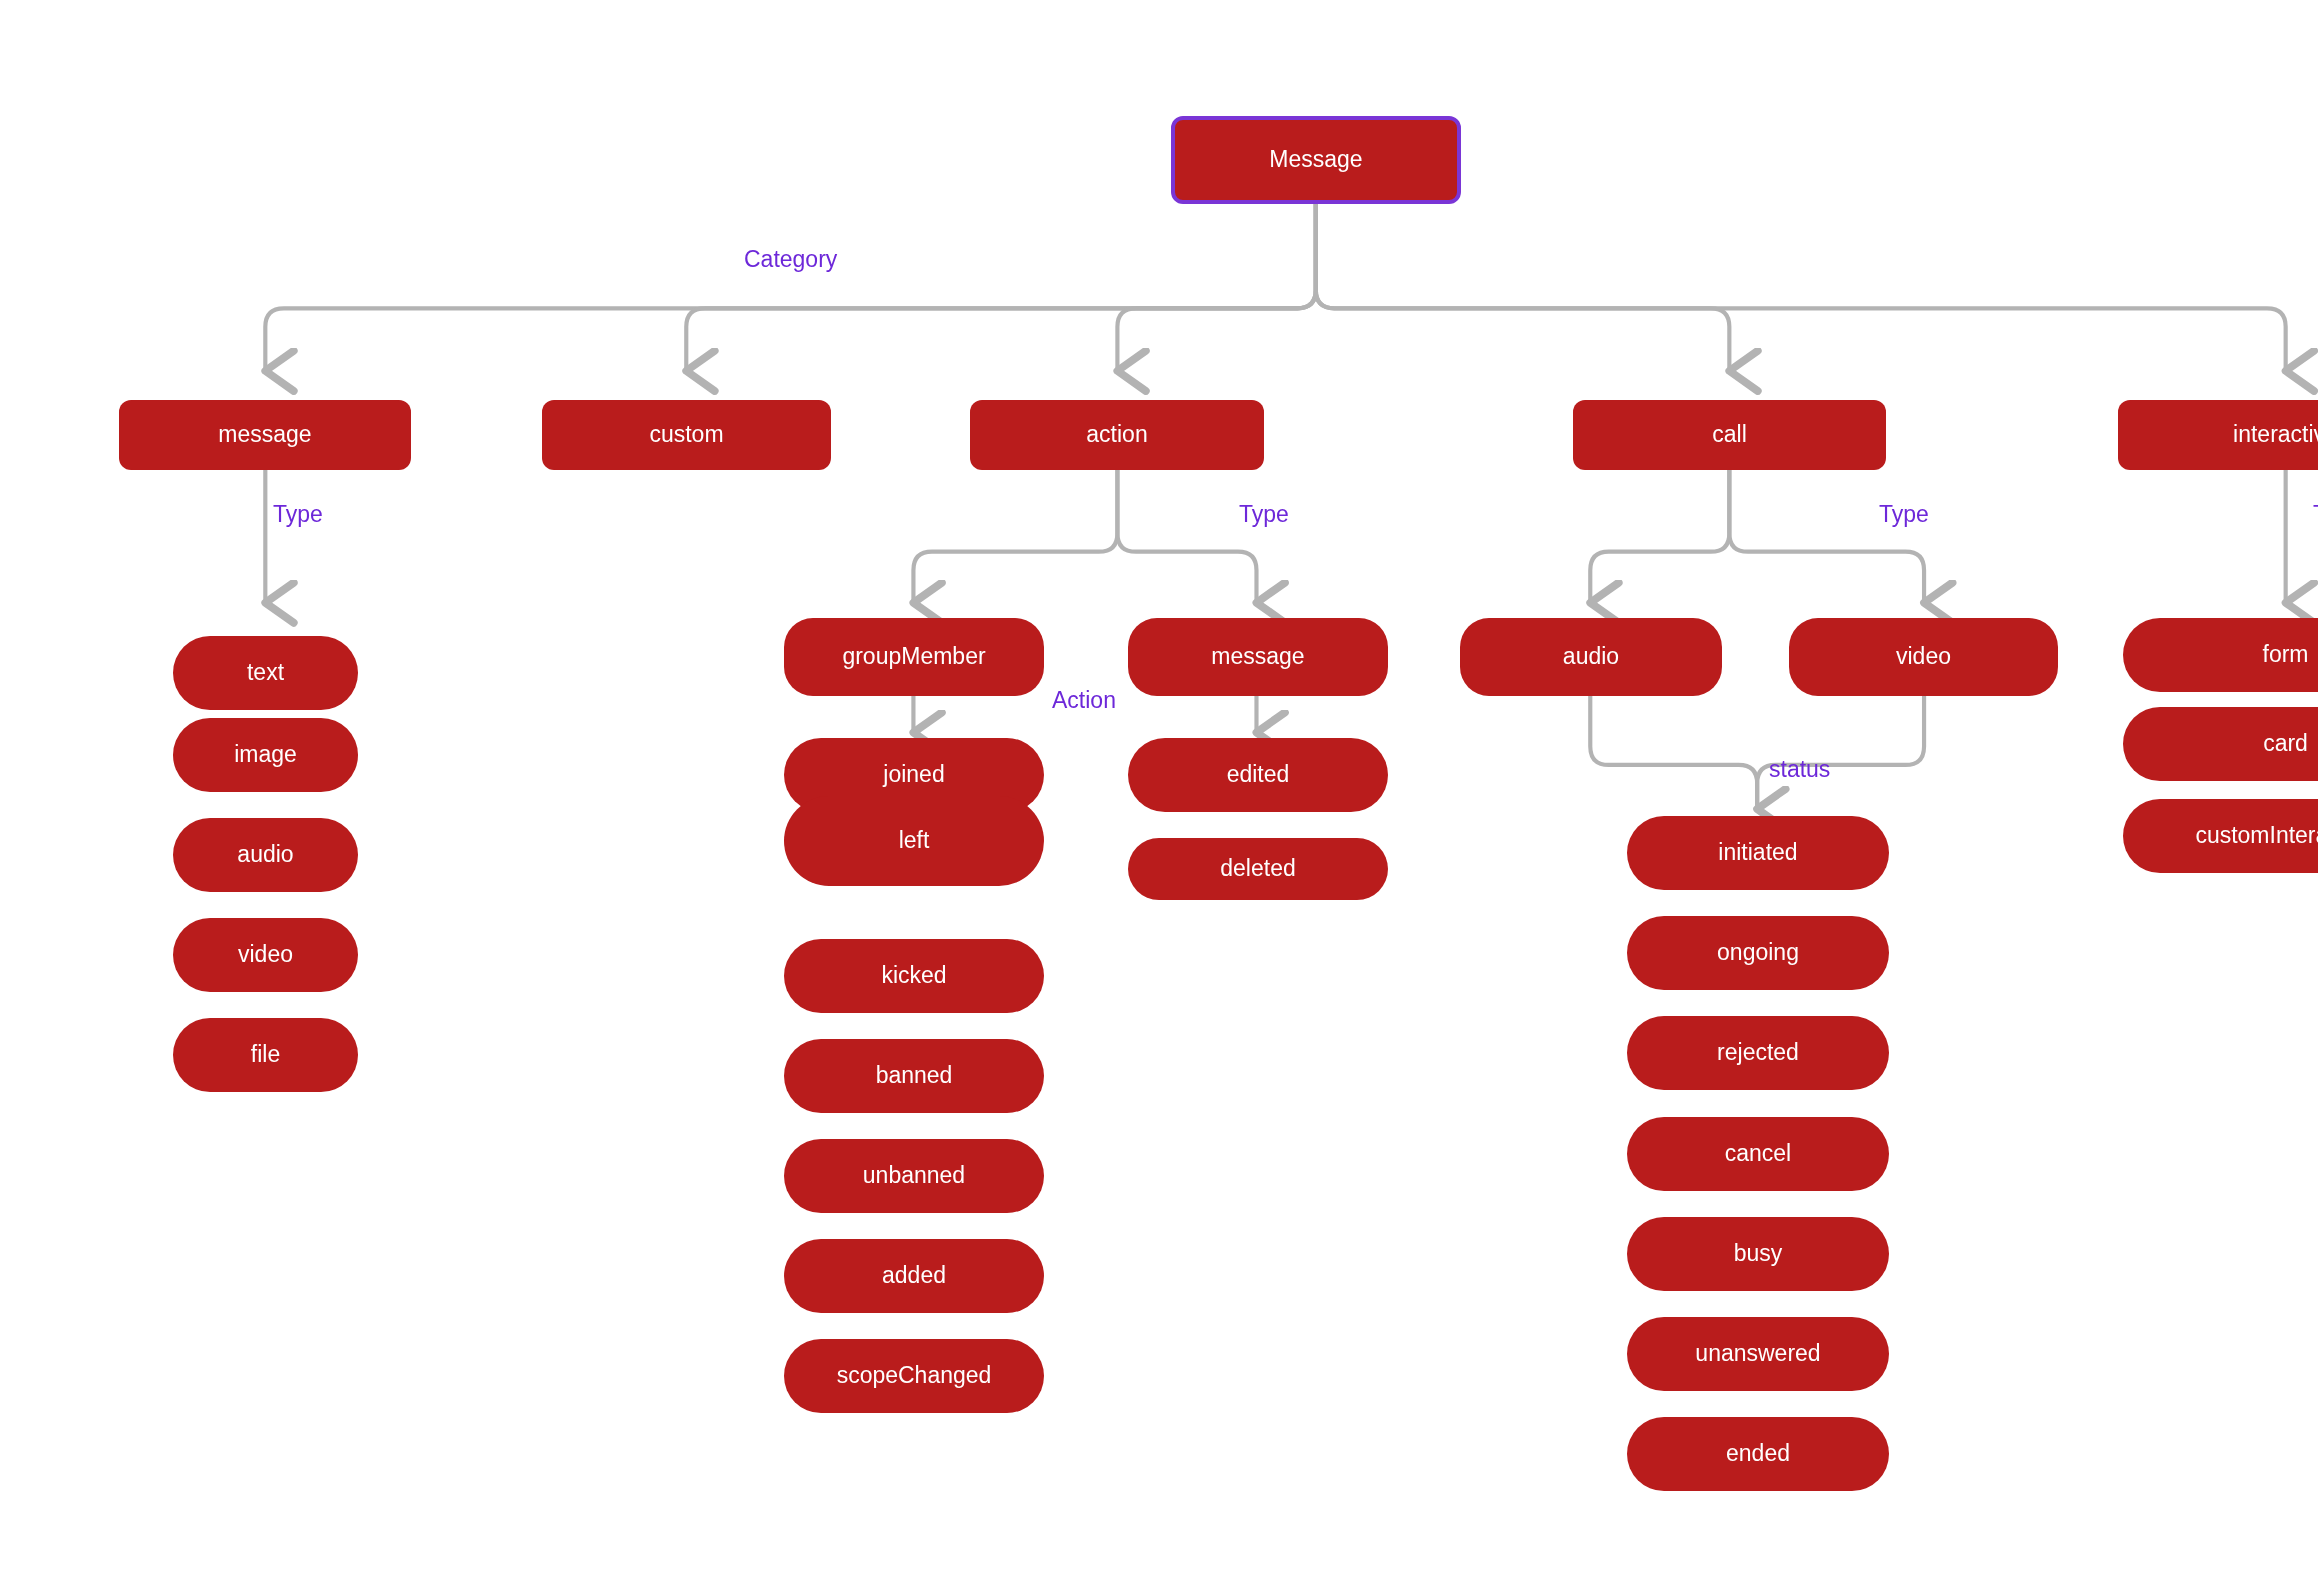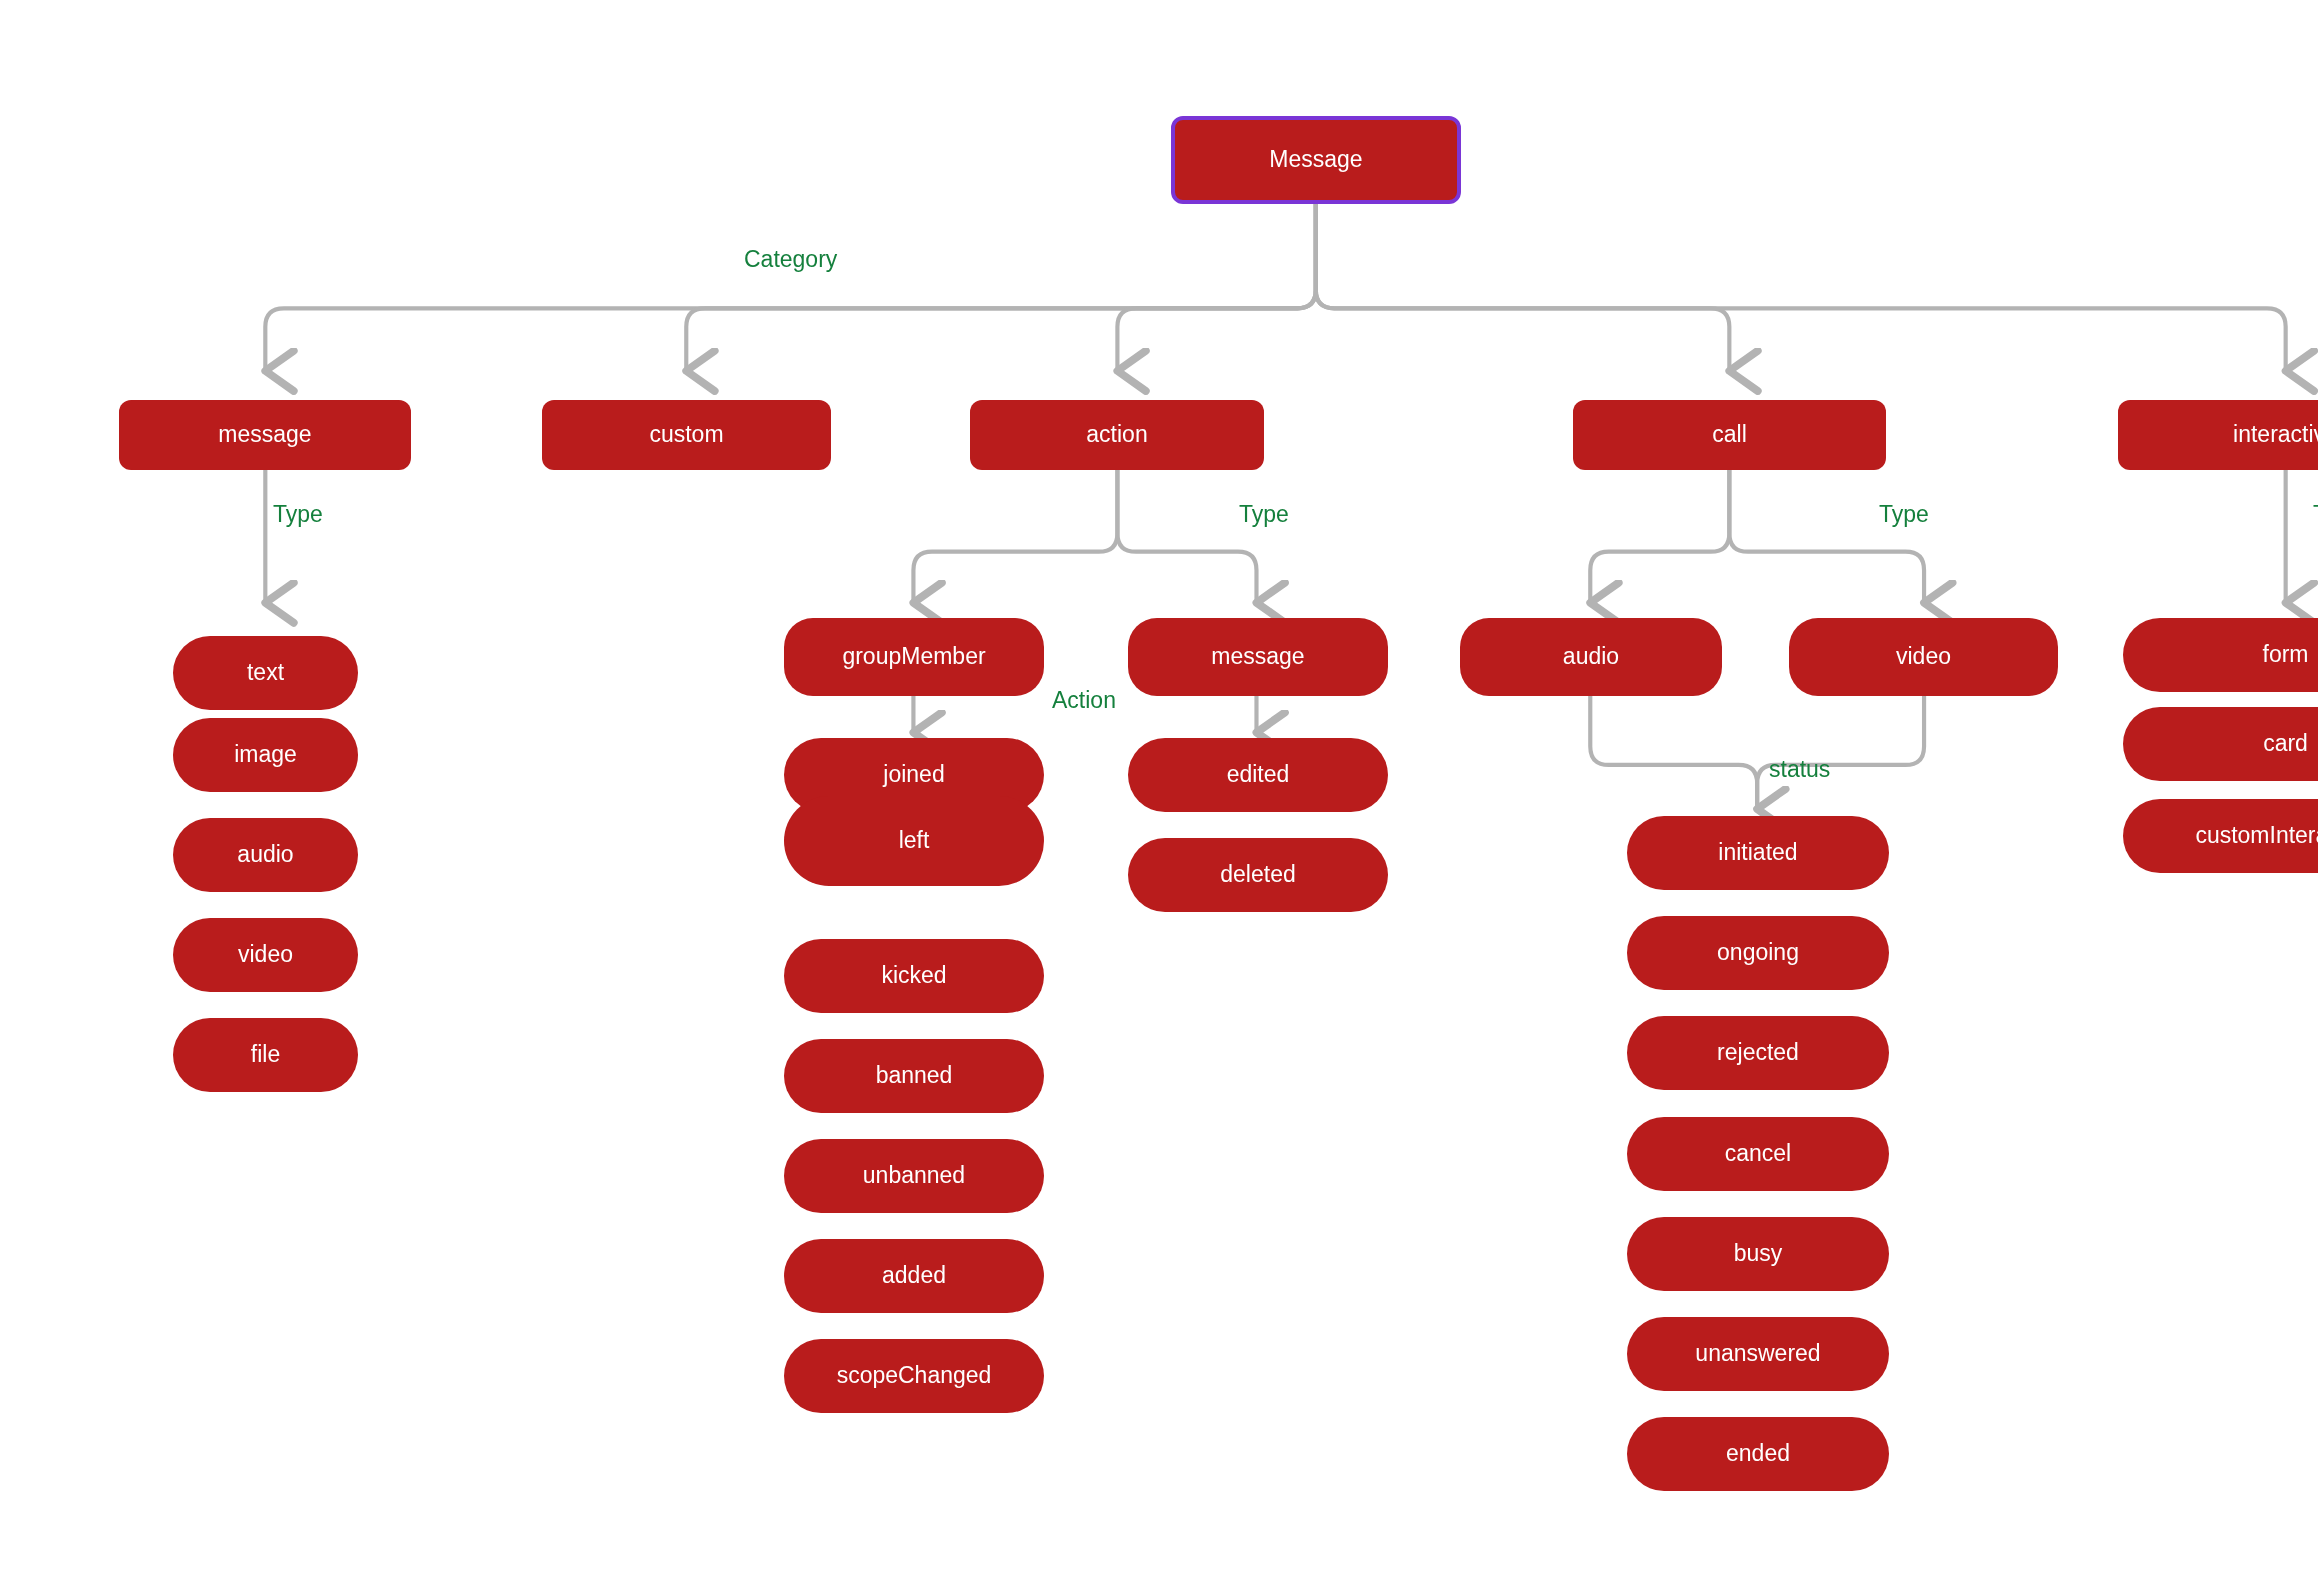--- a/index.html
+++ b/index.html
@@ -34,21 +34,21 @@
   .node.lvl3{
     border-radius:29px;
     font-size:23px;
   }
   .node.pill{
     border-radius:463px;
     font-size:23px;
   }
   .edge-label{
     position:absolute;
-    color:#15803d;
+    color:#6d28d9;
     font-size:23px;
     white-space:nowrap;
     user-select:none;
   }
 </style>
 </head>
 <body>
 
 <div id="stage">
 
@@ -154,21 +154,21 @@
   <div class="node pill" style="left:784px;top:1239px;width:260px;height:74px;text-align:right;">
     <span>added</span>
   </div>
   <div class="node pill" style="left:784px;top:1339px;width:260px;height:74px;">
     <span>scopeChanged</span>
   </div>
 
   <div class="node pill" style="left:1128px;top:738px;width:260px;height:74px;">
     <span>edited</span>
   </div>
-  <div class="node pill" style="left:1128px;top:838px;width:260px;height:74px;align-items:center;">
+  <div class="node pill" style="left:1128px;top:838px;width:260px;height:62px;align-items:center;">
     <span>deleted</span>
   </div>
 
   <div class="node lvl3" style="left:1460px;top:618px;width:262px;height:78px;">
     <span>audio</span>
   </div>
   <div class="node lvl3" style="left:1789px;top:618px;width:269px;height:78px;">
     <span>video</span>
   </div>
 

